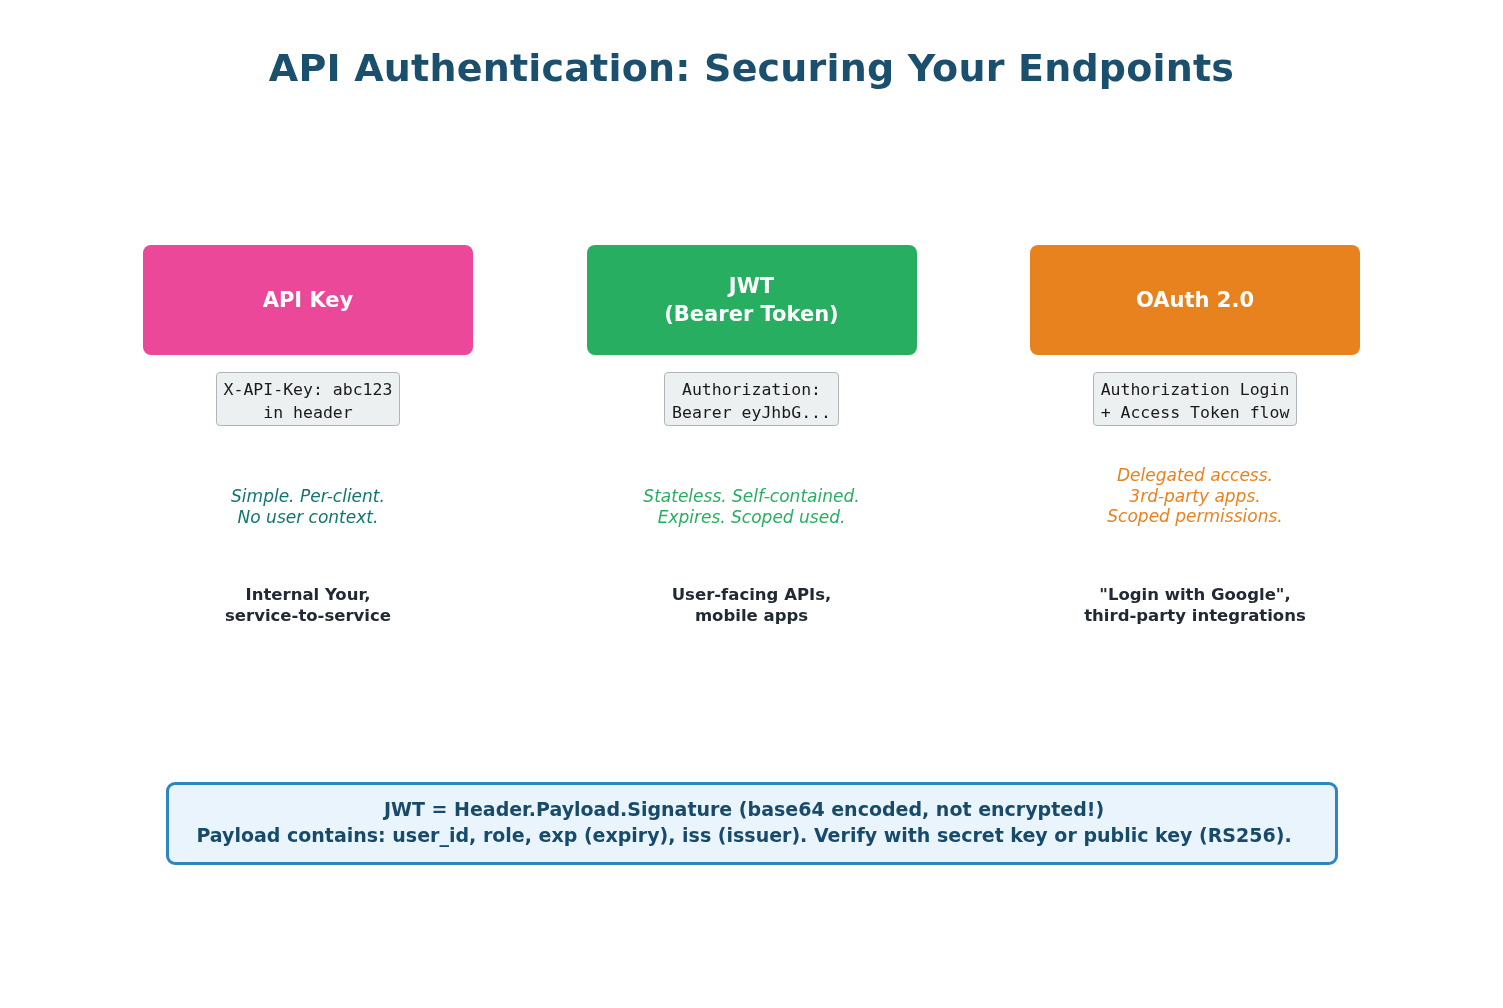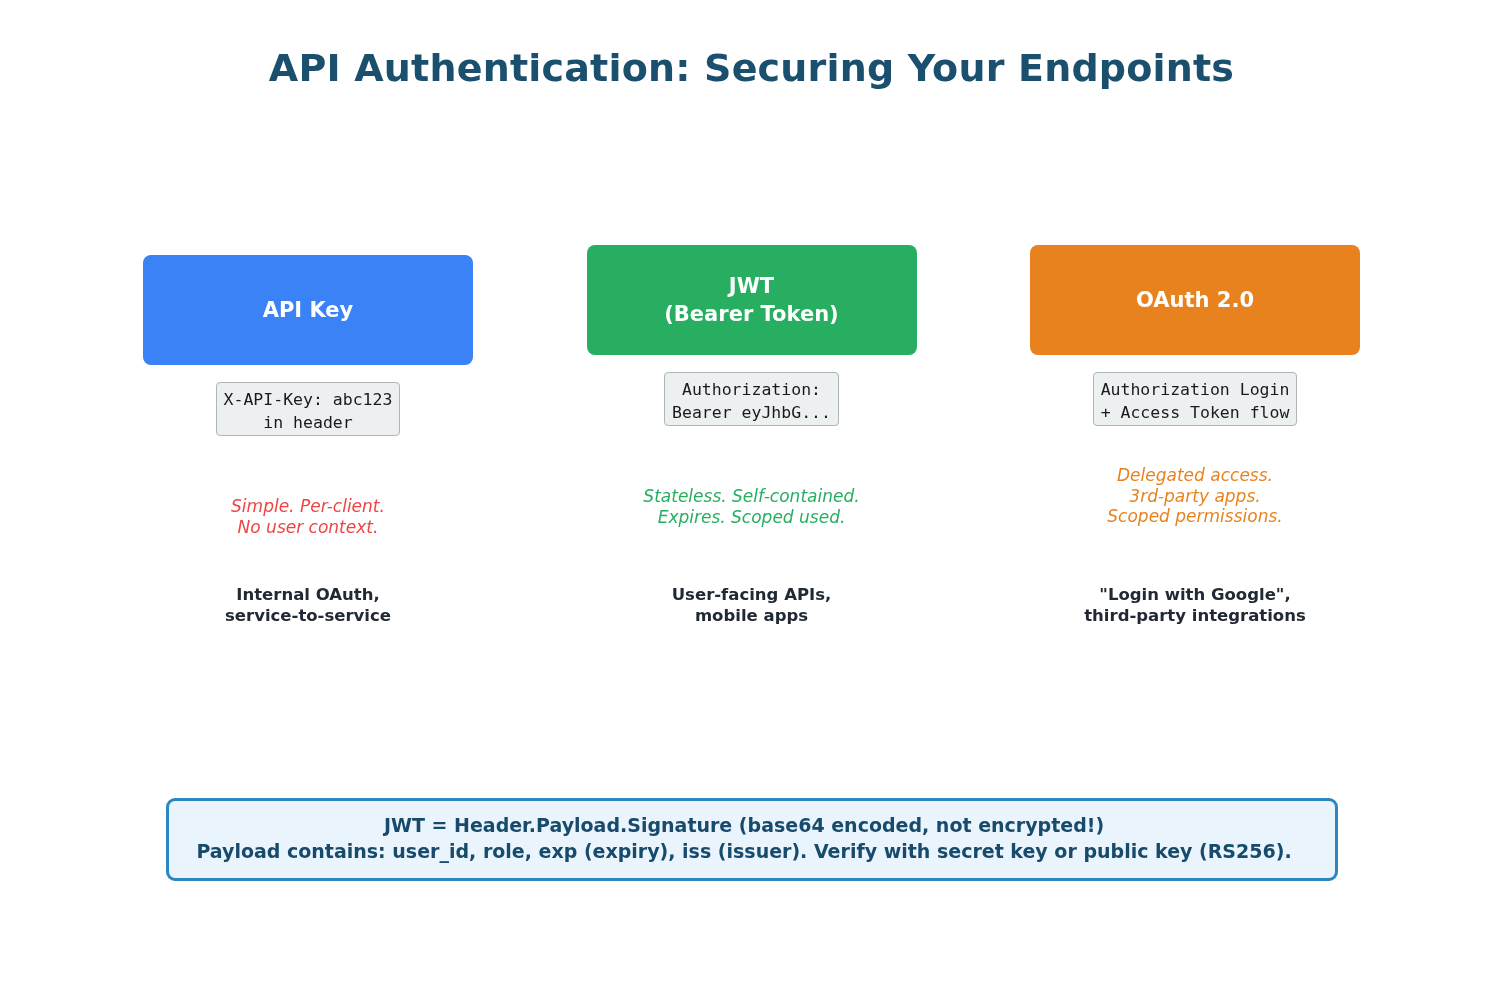--- a/index.html
+++ b/index.html
@@ -125,41 +125,40 @@
     background: #EAF4FC;
     border: 3px solid #2E86C1;
     border-radius: 9px;
     padding: 12px 30px 14px 14px;
     text-align: center;
     font-size: 19px;
     font-weight: bold;
     color: #174A6B;
     line-height: 1.35;
     white-space: pre-line;
-    margin-top: 16px;
   }
 </style>
 </head>
 <body>
 
 <div class="slide">
 
   <div class="page-title">API Authentication: Securing Your Endpoints</div>
 
   <div class="columns">
 
     <div class="column">
-      <div class="method-card" style="background:#3b82f6;margin-top:10px;">API Key</div>
+      <div class="method-card" style="background:#ec4899;">API Key</div>
       <div class="code-chip-wrap">
         <div class="code-chip">X-API-Key: abc123
 in header</div>
       </div>
-      <div class="descriptor" style="color:#ef4444;">Simple. Per-client.
+      <div class="descriptor" style="color:#0f766e;">Simple. Per-client.
 No user context.</div>
-      <div class="usecase">Internal OAuth,
+      <div class="usecase">Internal Your,
 service-to-service</div>
     </div>
 
     <div class="column">
       <div class="method-card" style="background:#27AE60;">JWT
 (Bearer Token)</div>
       <div class="code-chip-wrap">
         <div class="code-chip">Authorization:
 Bearer eyJhbG...</div>
       </div>

